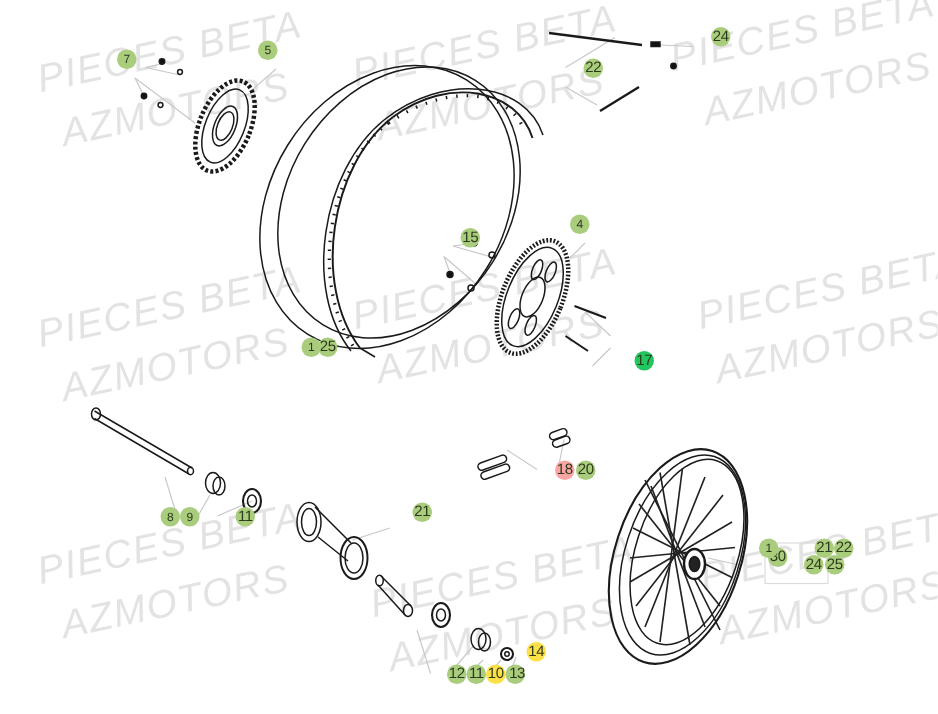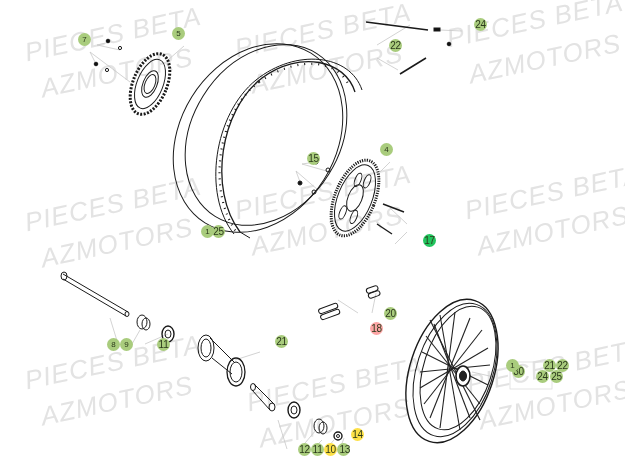--- a/index.html
+++ b/index.html
@@ -210,21 +210,21 @@
       <div class="lbl wide" style="left: 365px; top: 39px; background: rgb(169, 204, 125);">22</div>
       <div class="lbl wide" style="left: 283px; top: 152px; background: rgb(169, 204, 125);">15</div>
       <div class="lbl" style="left: 380px; top: 143px; background: rgb(169, 204, 125);">4</div>
       <div class="lbl wide" style="left: 399px; top: 234px; background: #22c55e;">17</div>
       <div class="lbl wide" style="left: 188px; top: 225px; background: rgb(169, 204, 125);">25</div>
       <div class="lbl" style="left: 201px; top: 225px; background: rgb(169, 204, 125);">1</div>
       <div class="lbl" style="left: 107px; top: 338px; background: rgb(169, 204, 125);">8</div>
       <div class="lbl" style="left: 120px; top: 338px; background: rgb(169, 204, 125);">9</div>
       <div class="lbl wide" style="left: 133px; top: 338px; background: rgb(169, 204, 125);">11</div>
       <div class="lbl wide" style="left: 251px; top: 335px; background: rgb(169, 204, 125);">21</div>
-      <div class="lbl wide" style="left: 346px; top: 322px; background: #fca5a5;">18</div>
+      <div class="lbl wide" style="left: 346px; top: 307px; background: #fca5a5;">18</div>
       <div class="lbl wide" style="left: 360px; top: 307px; background: rgb(169, 204, 125);">20</div>
       <div class="lbl wide" style="left: 488px; top: 365px; background: rgb(169, 204, 125);">30</div>
       <div class="lbl" style="left: 506px; top: 359px; background: rgb(169, 204, 125);">1</div>
       <div class="lbl wide" style="left: 519px; top: 359px; background: rgb(169, 204, 125);">21</div>
       <div class="lbl wide" style="left: 532px; top: 359px; background: rgb(169, 204, 125);">22</div>
       <div class="lbl wide" style="left: 512px; top: 370px; background: rgb(169, 204, 125);">24</div>
       <div class="lbl wide" style="left: 526px; top: 370px; background: rgb(169, 204, 125);">25</div>
       <div class="lbl wide" style="left: 274px; top: 443px; background: rgb(169, 204, 125);">12</div>
       <div class="lbl wide" style="left: 287px; top: 443px; background: rgb(169, 204, 125);">11</div>
       <div class="lbl wide" style="left: 300px; top: 443px; background: #fde047;">10</div>

